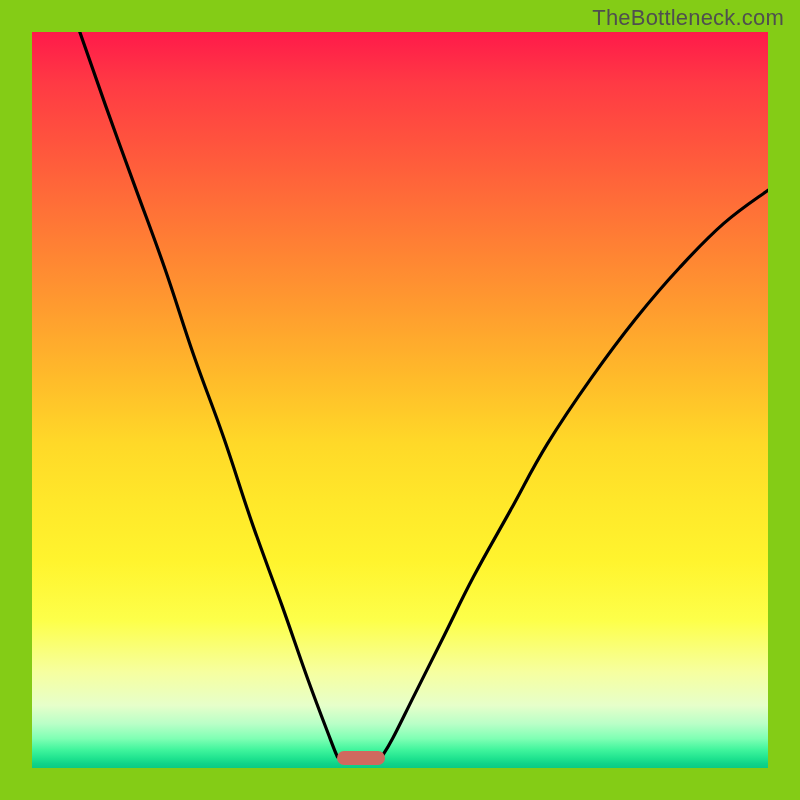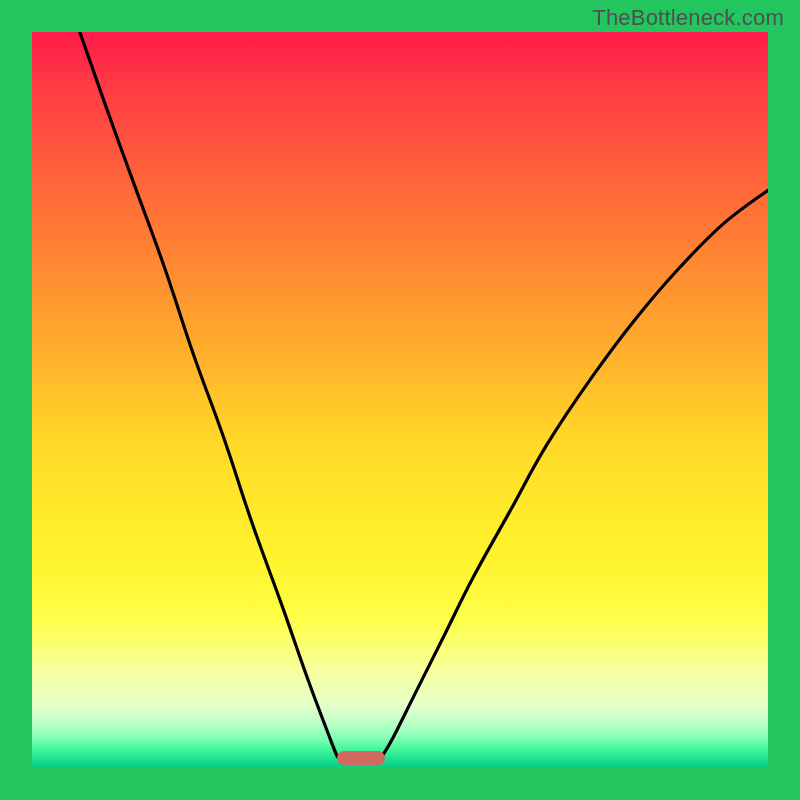--- a/index.html
+++ b/index.html
@@ -10,21 +10,21 @@
     overflow: hidden;
     background: #000;
     font-family: Arial, Helvetica, sans-serif;
   }
   .frame {
     position: absolute;
     top: 0;
     left: 0;
     width: 800px;
     height: 800px;
-    background: #22c55e;
+    background: #84cc16;
   }
   .plot {
     position: absolute;
     top: 32px;
     left: 32px;
     width: 736px;
     height: 736px;
     overflow: hidden;
   }
   .gradient {

